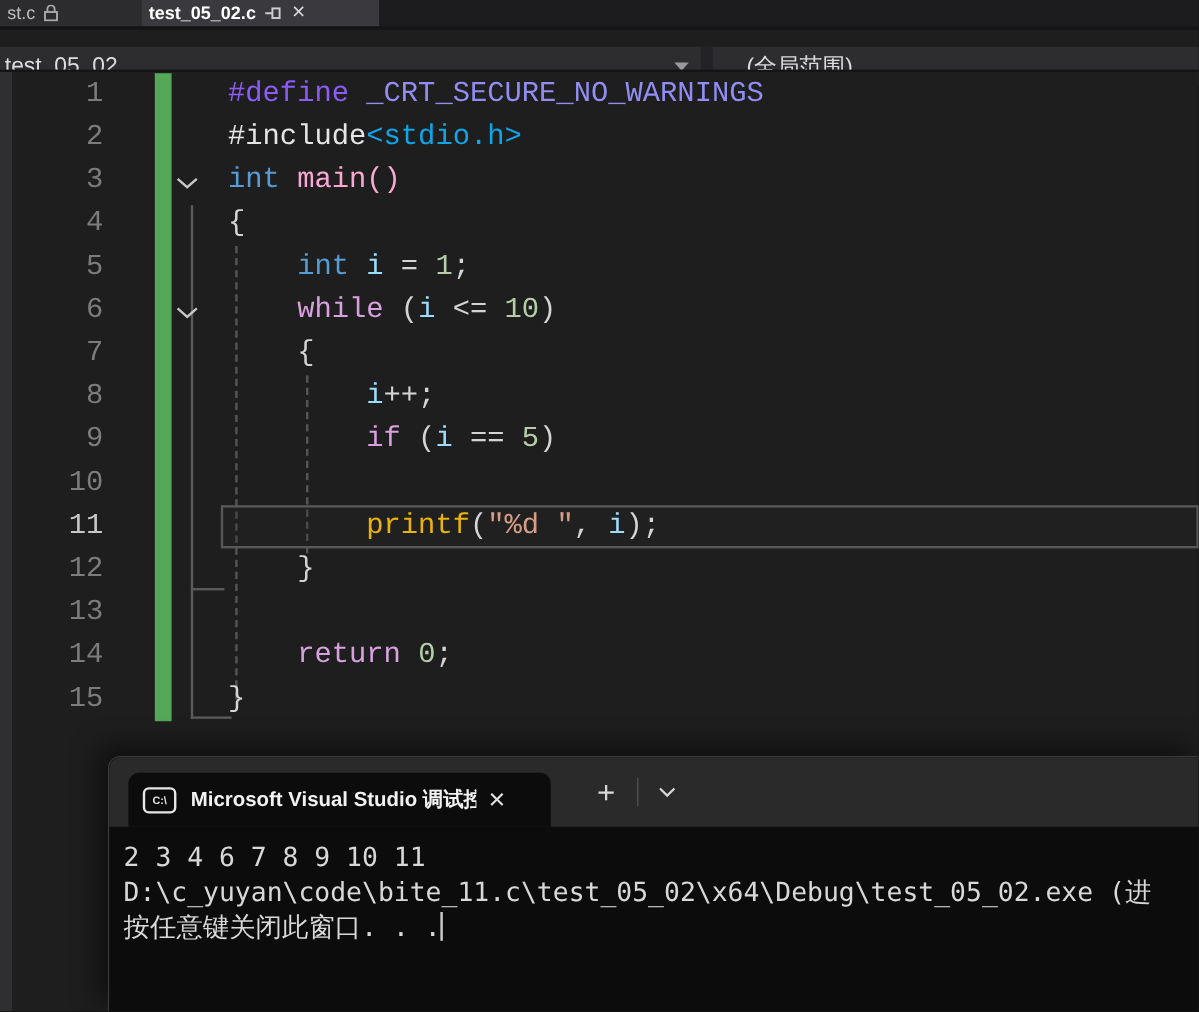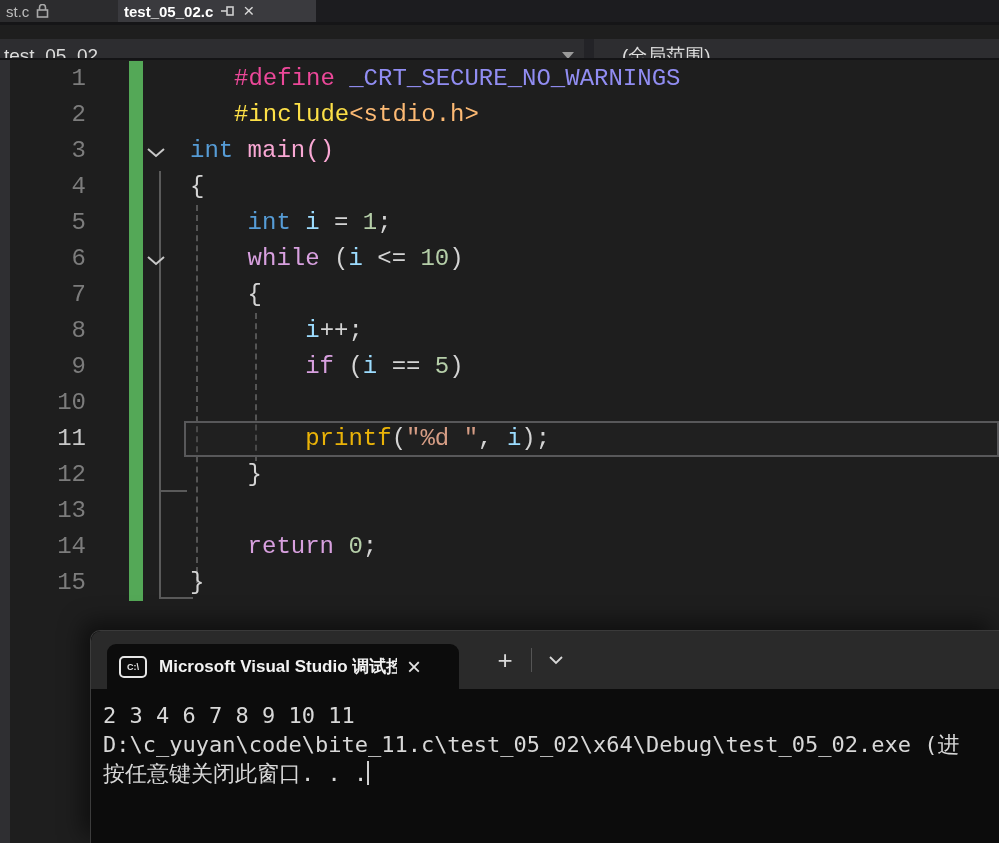--- a/index.html
+++ b/index.html
@@ -125,25 +125,25 @@
     </div>
     <div class="fold" style="top:194px;">
       <svg width="20" height="12" viewBox="0 0 20 12">
           <polyline points="2,3 10,10 18,3" fill="none" stroke="#c8c8c8" stroke-width="2"></polyline>
         </svg>
     </div>
 
     <div>
         <div class="crow" style="top: 1px;">
           <span class="ln">1</span>
-          <span class="codeln"><span style="color: #ec4899; margin-left: 44px;">#define </span><span style="color: rgb(145, 141, 242);">_CRT_SECURE_NO_WARNINGS</span></span>
+          <span class="codeln"><span style="color: #8b5cf6;">#define </span><span style="color: rgb(145, 141, 242);">_CRT_SECURE_NO_WARNINGS</span></span>
         </div>
         <div class="crow" style="top: 37px;">
           <span class="ln">2</span>
-          <span class="codeln"><span style="color: #fde047; margin-left: 44px;">#include</span><span style="color: #fdba74;">&lt;stdio.h&gt;</span></span>
+          <span class="codeln"><span style="color: #e5e5e5;">#include</span><span style="color: #0ea5e9;">&lt;stdio.h&gt;</span></span>
         </div>
         <div class="crow" style="top: 73px;">
           <span class="ln">3</span>
           <span class="codeln"><span style="color: rgb(86, 156, 214);">int</span><span style="color: #f9a8d4;"> main()</span></span>
         </div>
         <div class="crow" style="top: 109px;">
           <span class="ln">4</span>
           <span class="codeln"><span style="color: rgb(212, 212, 212);">{</span></span>
         </div>
         <div class="crow" style="top: 145px;">

